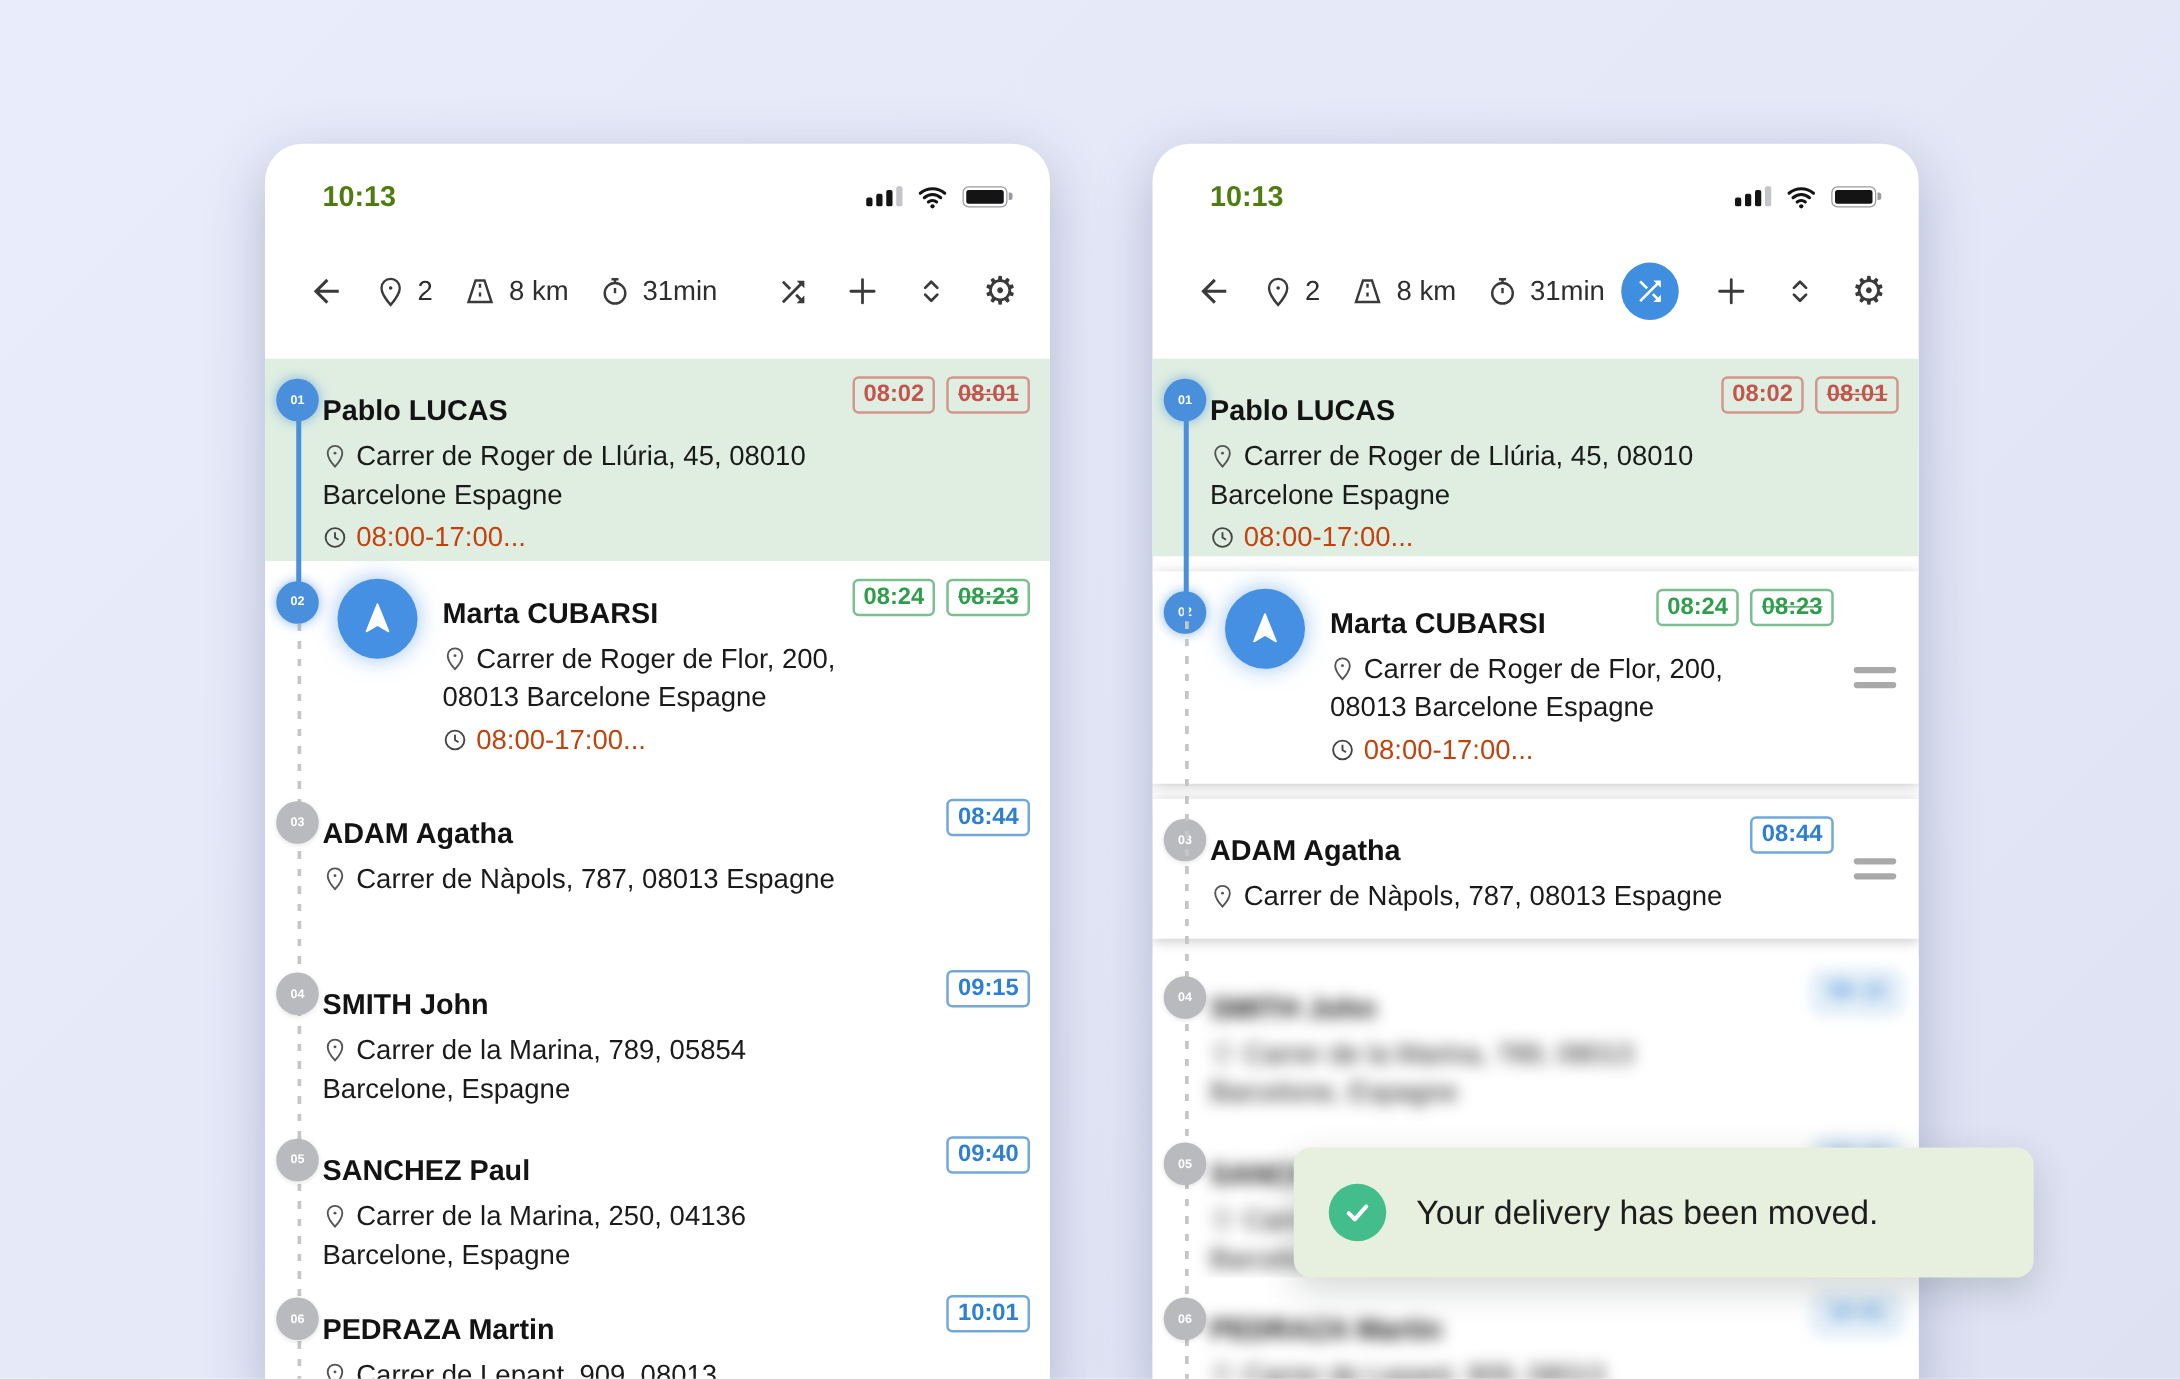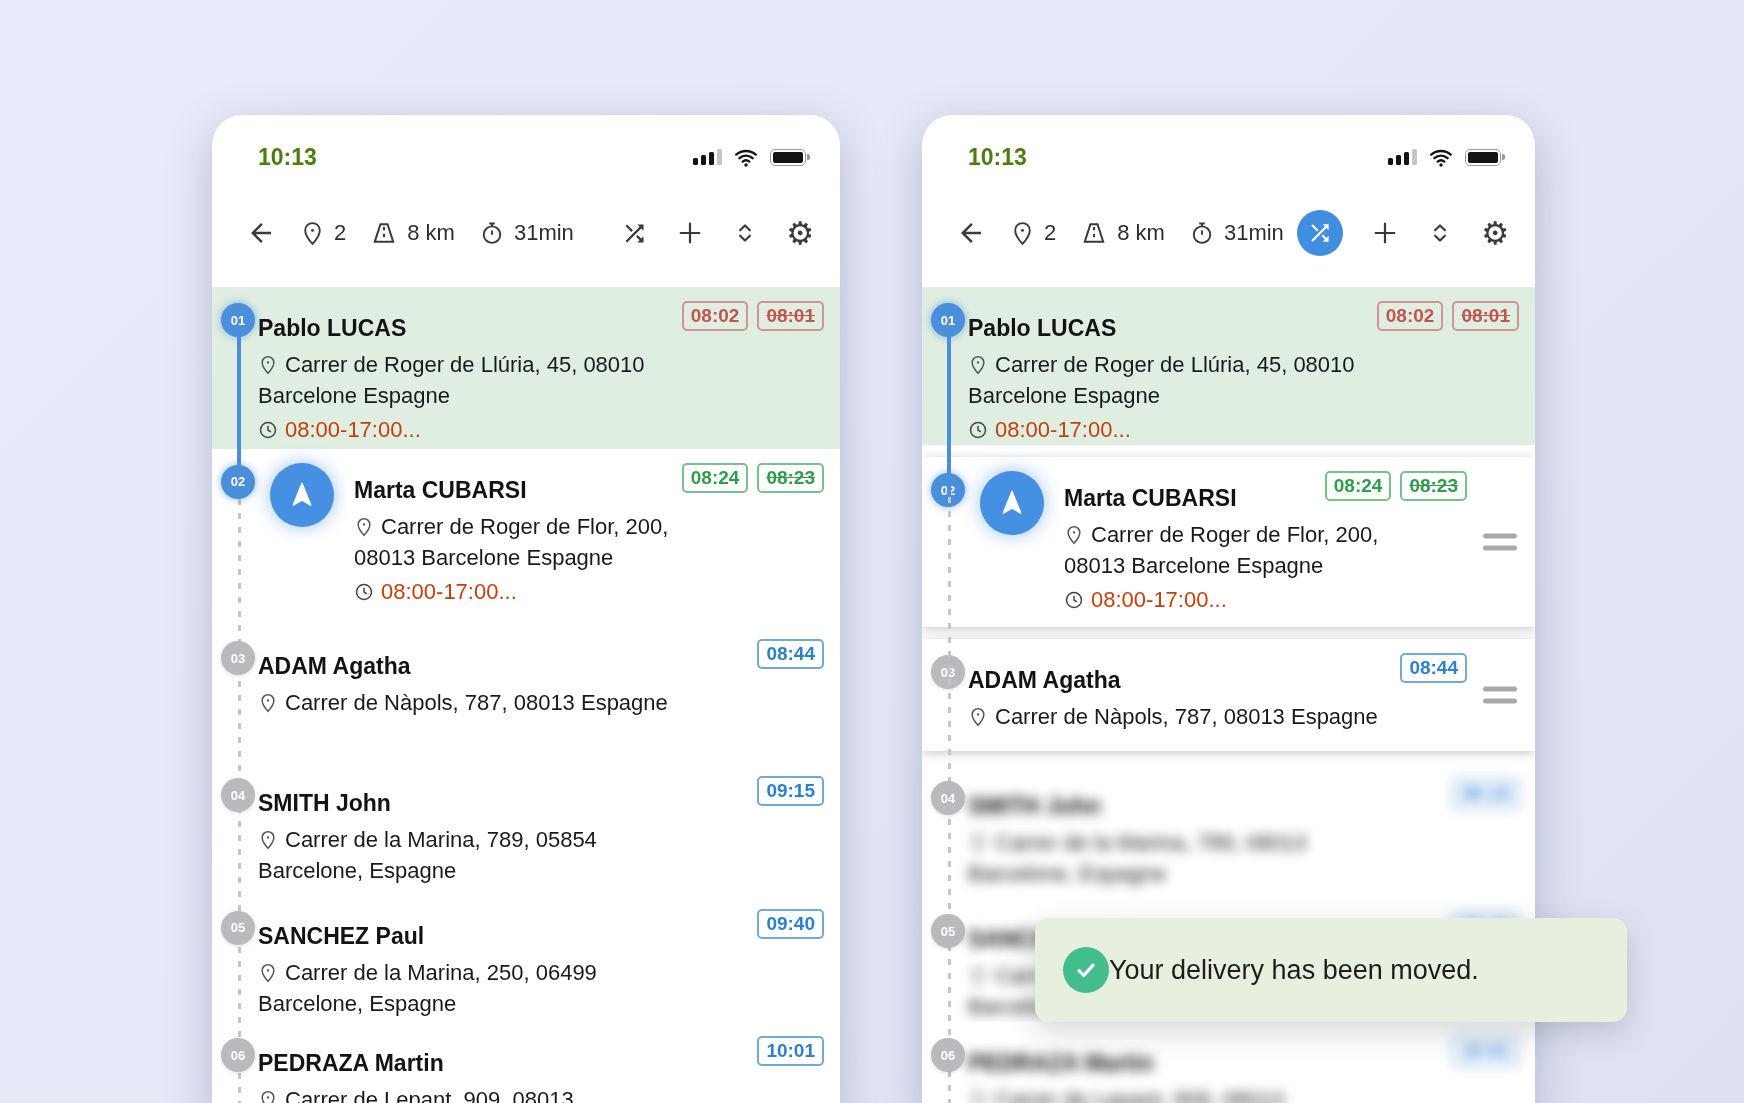--- a/index.html
+++ b/index.html
@@ -41,21 +41,21 @@
 
   
   .list { position:relative; height:828px; display:flex; flex-direction:column; }
   .tline { position:absolute; z-index:2; }
   .tl-solid { left:25px; width:4px; background:#4a8fdb; }
   .tl-dot { left:26px; width:3px; background:repeating-linear-gradient(to bottom,#c6c6c6 0 6px, transparent 6px 14px); bottom:0; }
 
   .row { display:flex; padding:14px 16px 0 0; position:relative; background:#fff; }
   .row.green { background:#dfeee1; }
   .rail { width:46px; flex:none; position:relative; }
-  .marker { position:absolute; left:9px; top:2px; width:34px; height:34px; border-radius:50%; display:flex; align-items:center; justify-content:center; font-size:13px; font-weight:700; color:#fff; z-index:3; }
+  .marker { position:absolute; left:9px; top:2px; width:34px; height:34px; border-radius:50%; display:flex; align-items:center; justify-content:center; font-size:10px; font-weight:700; color:#fff; z-index:3; }
   .marker.blue { background:#4a8fdb; box-shadow:0 0 9px rgba(74,143,219,.65); }
   .marker.gray { background:#b9babd; box-shadow:0 1px 4px rgba(0,0,0,.12); }
 
   .avatar { flex:none; width:64px; height:64px; border-radius:50%; background:#4590e2; display:flex; align-items:center; justify-content:center; margin:0 20px 0 12px; box-shadow:0 0 18px rgba(69,144,226,.55); z-index:3; }
 
   .content { flex:1; min-width:0; }
   .topline { display:flex; justify-content:space-between; align-items:flex-start; }
   .name { font-size:23px; font-weight:700; color:#131313; line-height:31px; white-space:nowrap;margin-top:12px; }
   .badges { display:flex; gap:9px; flex:none; }
   .badge { border:2px solid; border-radius:5px; padding:0 7px; font-size:19px; font-weight:700; line-height:26px; white-space:nowrap; }
@@ -74,21 +74,21 @@
   
   .card { background:#fff; box-shadow:0 2px 10px rgba(0,0,0,.22); margin-top:12px; z-index:1; }
   .card .content { padding-right:52px; }
   .c-r2{height:180px}.c-r3{height:118px}
   .handle { position:absolute; right:18px; top:50%; transform:translateY(-50%); display:flex; flex-direction:column; gap:7px; z-index:4; cursor:grab; }
   .handle i { width:34px; height:5px; border-radius:2.5px; background:#a9a9a9; }
   .gap14 { margin-top:14px; }
   .blurred { filter: blur(6px); flex:1; min-width:0; }
 
   
-  .toast { position:absolute; left:1035px; top:918px; width:592px; height:104px; background:#e7f0de; border-radius:14px; box-shadow:0 10px 30px rgba(40,60,50,.20); display:flex; align-items:center; padding:0 28px; z-index:50; }
+  .toast { position:absolute; left:1035px; top:918px; width:592px; height:104px; background:#e7f0de; border-radius:14px; box-shadow:0 10px 30px rgba(40,60,50,.20); display:flex; align-items:center; padding:0 28px; gap:24px; z-index:50; }
   .checkc { width:46px; height:46px; border-radius:50%; background:#44bd8c; flex:none; display:flex; align-items:center; justify-content:center; }
   .toastmsg { font-size:27px; color:#1d1d1d; white-space:nowrap; }
 
   svg { display:block; }
 </style>
 </head>
 <body>
 
 <div class="phone p1">
   <div class="statusbar">
@@ -272,21 +272,21 @@
       <div class="content">
         <div class="topline">
           <span class="name">SANCHEZ Paul</span>
           <span class="badges">
               <span class="badge blue">09:40</span>
             </span>
         </div>
         <div class="addr"><svg width="20" height="20" viewBox="0 0 24 24" fill="none" stroke="#555" stroke-width="1.8" style="display:inline">
               <path d="M12 2C8.1 2 5 5.1 5 9c0 5.2 7 13 7 13s7-7.8 7-13c0-3.9-3.1-7-7-7z"></path>
               <circle cx="12" cy="9" r="1.4" fill="#555" stroke="none"></circle>
-            </svg><span>Carrer de la Marina, 250, 06499 Barcelone, Espagne</span></div>
+            </svg><span>Carrer de la Marina, 250, 04136 Barcelone, Espagne</span></div>
       </div>
     </div>
 
     <div class="row h-r6">
       <div class="rail">
           <div class="marker gray">06</div>
         </div>
       <div class="content">
         <div class="topline">
           <span class="name">PEDRAZA Martin</span>

